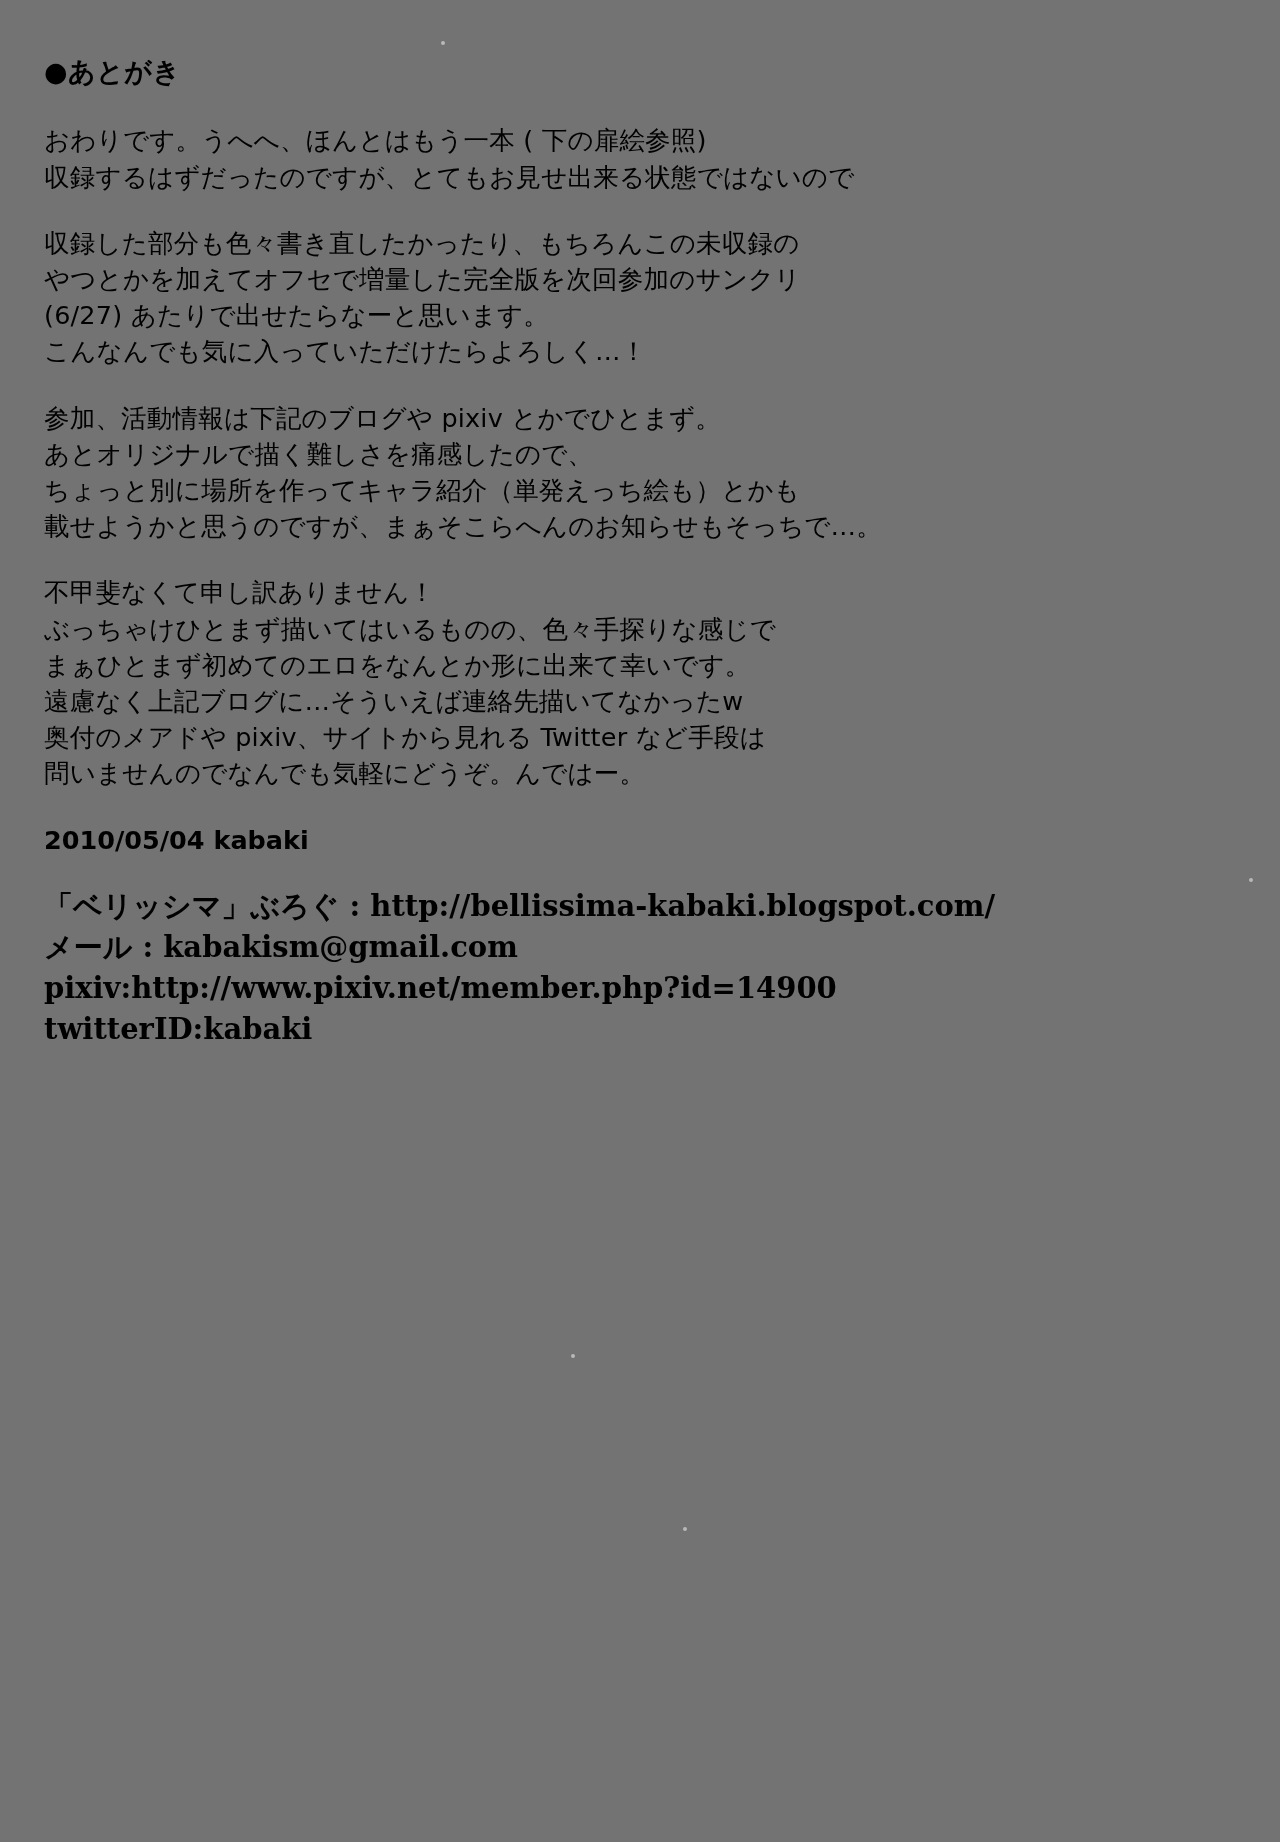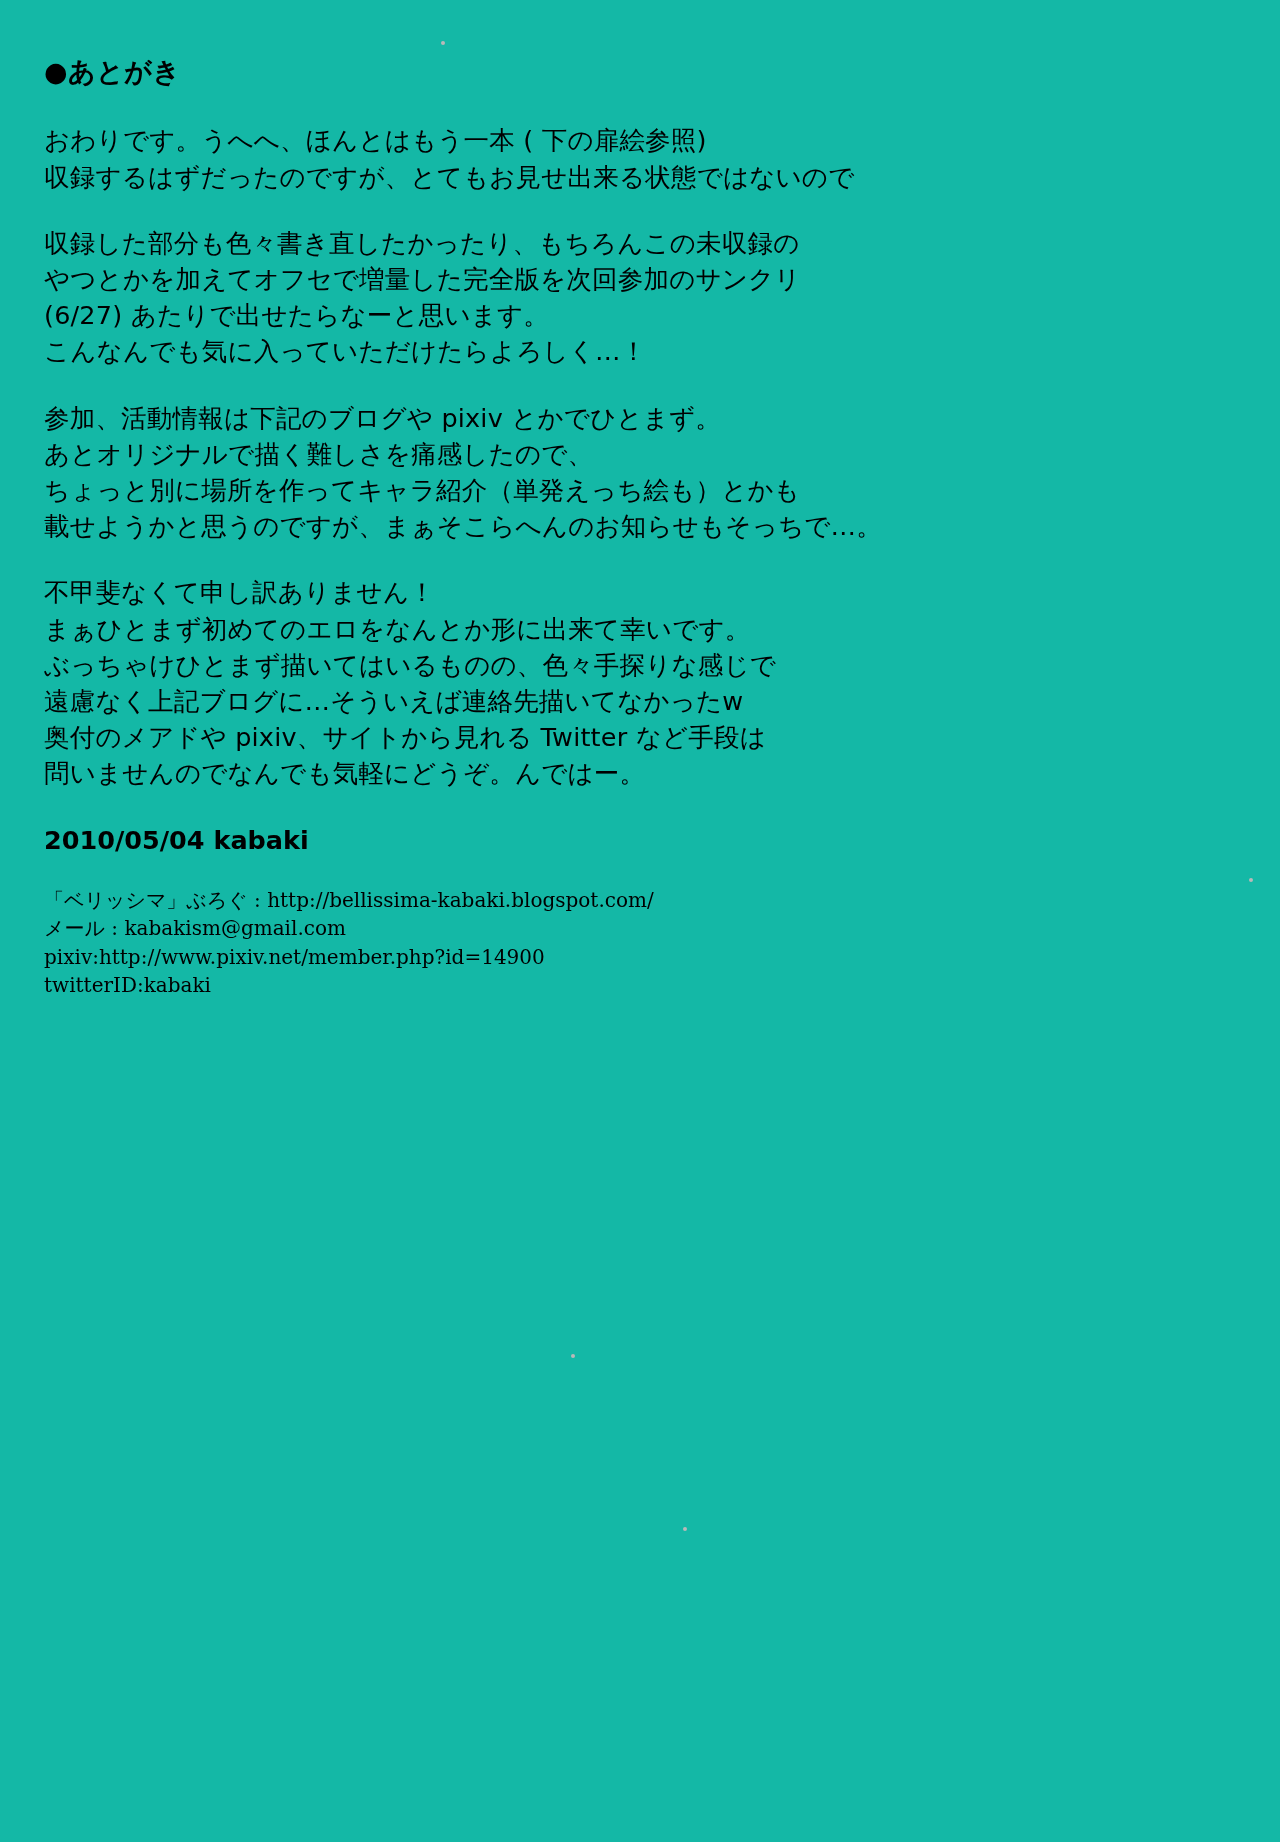--- a/index.html
+++ b/index.html
@@ -11,21 +11,21 @@
     width: 1280px;
     height: 1842px;
     position: relative;
     font-family: "DejaVu Sans", "Liberation Sans", sans-serif;
     color: #000000;
     overflow: hidden;
   }
   .page {
     position: absolute;
     inset: 0;
-    background: #14b8a6;
+    background: #737373;
   }
   .content {
     position: absolute;
     left: 44px;
     top: 56px;
     width: 1060px;
   }
   .heading {
     font-size: 27px;
     font-weight: 700;
@@ -44,22 +44,22 @@
     display: block;
     white-space: pre-wrap;
   }
   .date {
     font-size: 25.5px;
     font-weight: 700;
     line-height: 1.42;
     margin: 0 0 28px 0;
   }
   .contacts {
-    font-size: 20px;
-    font-weight: 400;
+    font-size: 29px;
+    font-weight: 700;
     line-height: 1.42;
     font-family: "DejaVu Serif", "Liberation Serif", serif;
   }
   .contacts .line {
     display: block;
     white-space: pre-wrap;
   }
   .speck {
     position: absolute;
     background: #b9b9b9;
@@ -94,22 +94,22 @@
 
     <p class="para">
       <span class="line">参加、活動情報は下記のブログや pixiv とかでひとまず。</span>
       <span class="line">あとオリジナルで描く難しさを痛感したので、</span>
       <span class="line">ちょっと別に場所を作ってキャラ紹介（単発えっち絵も）とかも</span>
       <span class="line">載せようかと思うのですが、まぁそこらへんのお知らせもそっちで…。</span>
     </p>
 
     <p class="para">
       <span class="line">不甲斐なくて申し訳ありません！</span>
+      <span class="line">ぶっちゃけひとまず描いてはいるものの、色々手探りな感じで</span>
       <span class="line">まぁひとまず初めてのエロをなんとか形に出来て幸いです。</span>
-      <span class="line">ぶっちゃけひとまず描いてはいるものの、色々手探りな感じで</span>
       <span class="line">遠慮なく上記ブログに…そういえば連絡先描いてなかったw</span>
       <span class="line">奥付のメアドや pixiv、サイトから見れる Twitter など手段は</span>
       <span class="line">問いませんのでなんでも気軽にどうぞ。んではー。</span>
     </p>
 
     <p class="date">2010/05/04 kabaki</p>
 
     <div class="contacts">
       <span class="line">「ベリッシマ」ぶろぐ : http://bellissima-kabaki.blogspot.com/</span>
       <span class="line">メール : kabakism@gmail.com</span>

